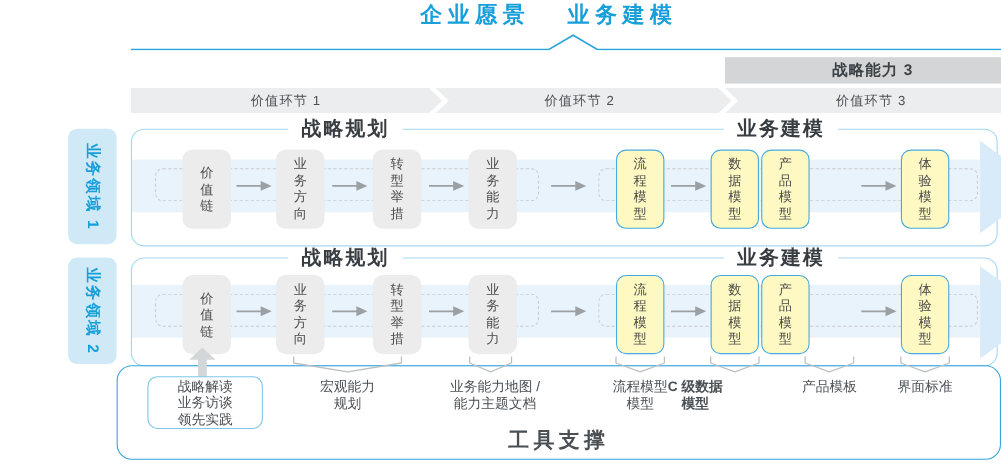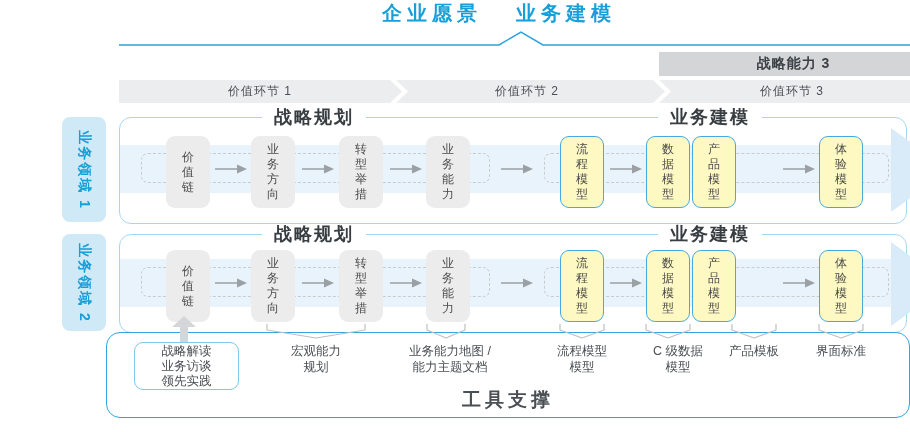--- a/index.html
+++ b/index.html
@@ -62,21 +62,21 @@
   
   .tools{left:62px;top:332px;width:804px;height:86px;border:1.2px solid #35a5db;border-radius:14px;box-sizing:border-box;}
   .tools-title{position:absolute;left:0;right:0;top:54px;text-align:center;font-size:19px;font-weight:bold;
                color:#4a4f54;letter-spacing:4px;}
 
   .inputsbox{left:90px;top:342px;width:105px;height:48px;border:1px solid #7ec8ea;border-radius:9px;background:#fff;
              font-size:12.5px;line-height:15px;text-align:center;color:#4a4f54;white-space:pre-line;padding-top:1px;box-sizing:border-box;}
 
   .ann{top:344px;transform:translateX(-50%);font-size:12.5px;line-height:15.5px;text-align:center;
        color:#4a4f54;white-space:pre-line;}
-  .a1{left:272px;}.a2{left:406px;}.a3{left:538px;}.a4{left:634px;}.a5{left:710px;}.a6{left:797px;}
+  .a1{left:272px;}.a2{left:406px;}.a3{left:538px;}.a4{left:588px;font-weight:bold;}.a5{left:710px;}.a6{left:797px;}
 
   svg{display:block;}
 </style>
 </head>
 <body>
 
 <div class="canvas">
 
   <div class="abs titles">
     <span>企业愿景</span>

